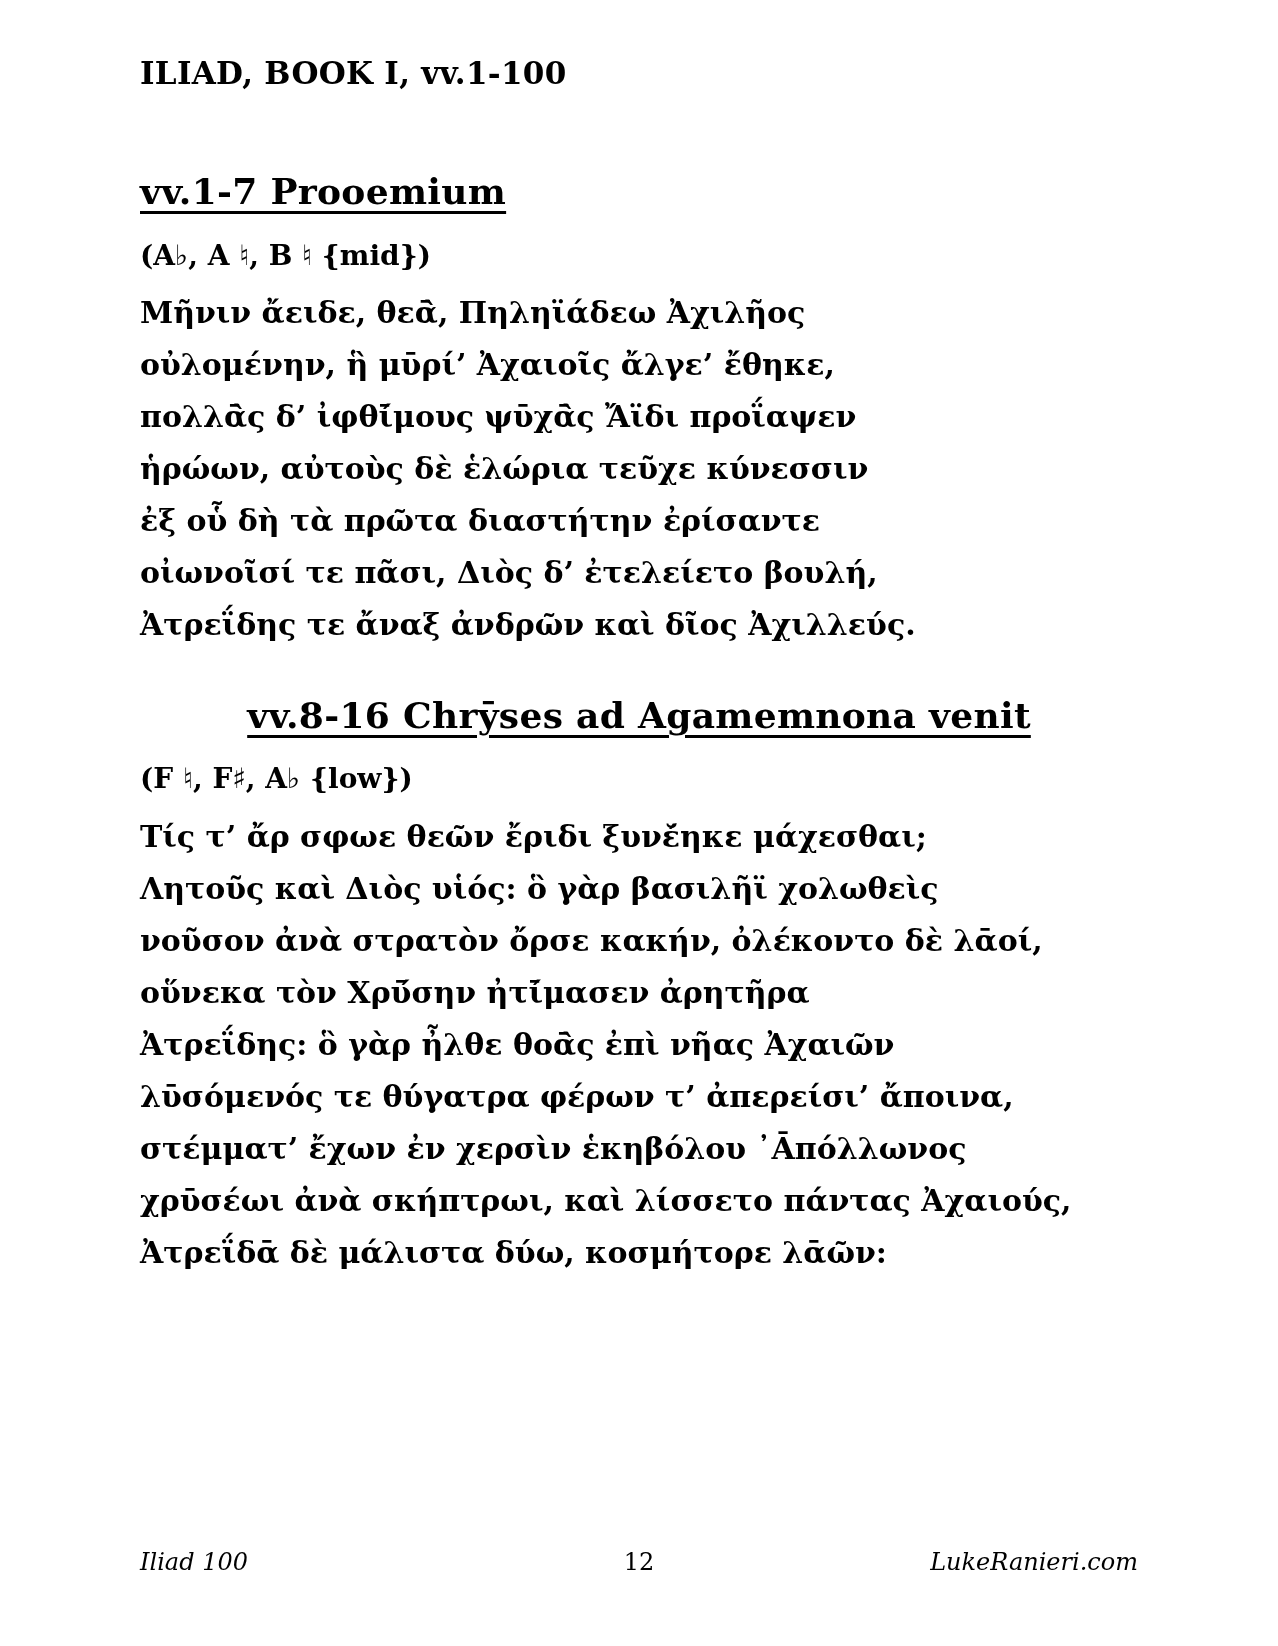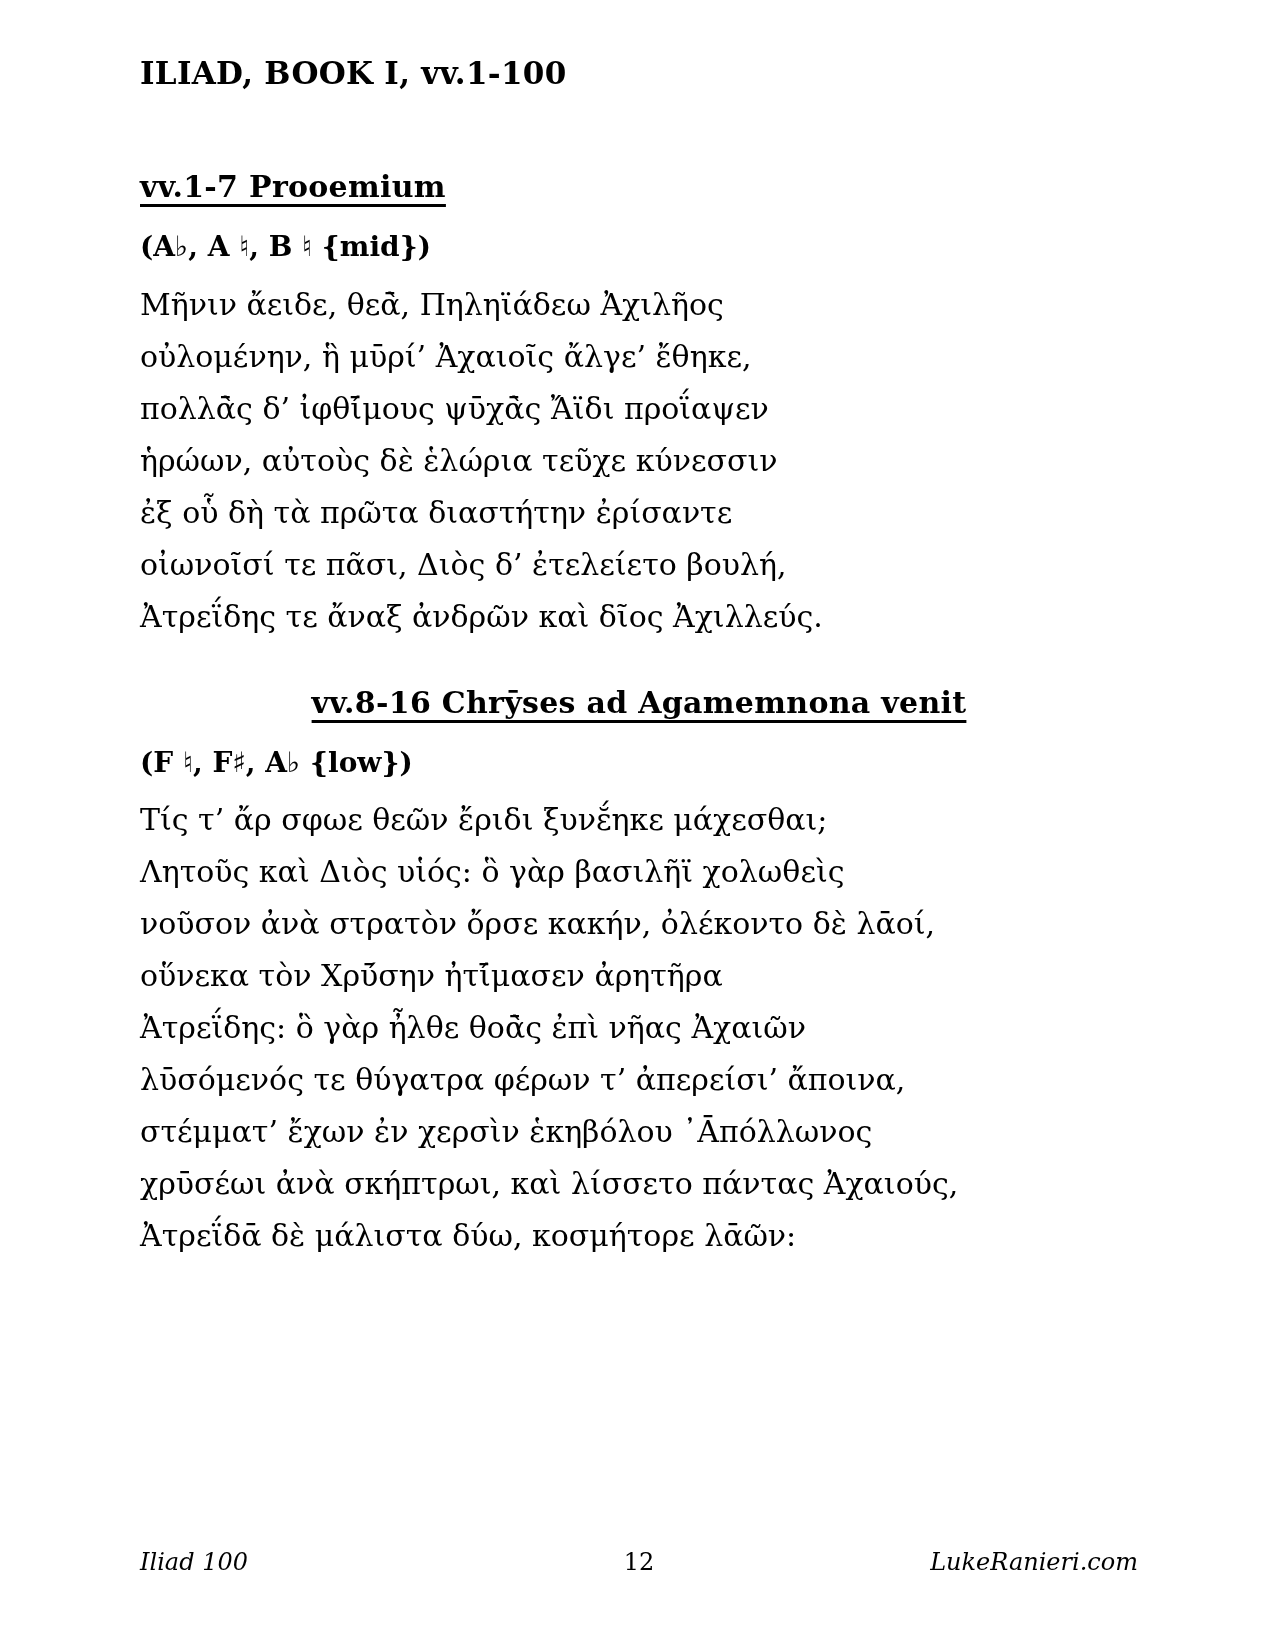--- a/index.html
+++ b/index.html
@@ -18,41 +18,42 @@
     padding: 0 140px;
   }
   .title {
     padding-top: 52px;
     font-size: 31px;
     font-weight: bold;
     line-height: 1.4;
     letter-spacing: 0.3px;
   }
   .section-heading {
-    font-size: 30px;
+    font-size: 36px;
     font-weight: bold;
     text-decoration: underline;
     text-decoration-thickness: 3px;
     text-underline-offset: 7px;
     line-height: 1.4;
     letter-spacing: 0.3px;
   }
   .section-1 .section-heading { margin-top: 71px; }
   .section-2 .section-heading { margin-top: 39px; text-align: center; }
   .notes-line {
     font-size: 28px;
     font-weight: bold;
     margin-top: 19px;
     line-height: 1.4;
   }
   .verse-block { margin-top: 12px; }
   .greek-line {
     font-size: 30px;
     line-height: 52px;
     white-space: nowrap;
+    font-weight: bold;
   }
   .footer {
     position: absolute;
     left: 140px;
     right: 140px;
     bottom: 70px;
     font-size: 24px;
     display: flex;
     justify-content: space-between;
     align-items: baseline;

